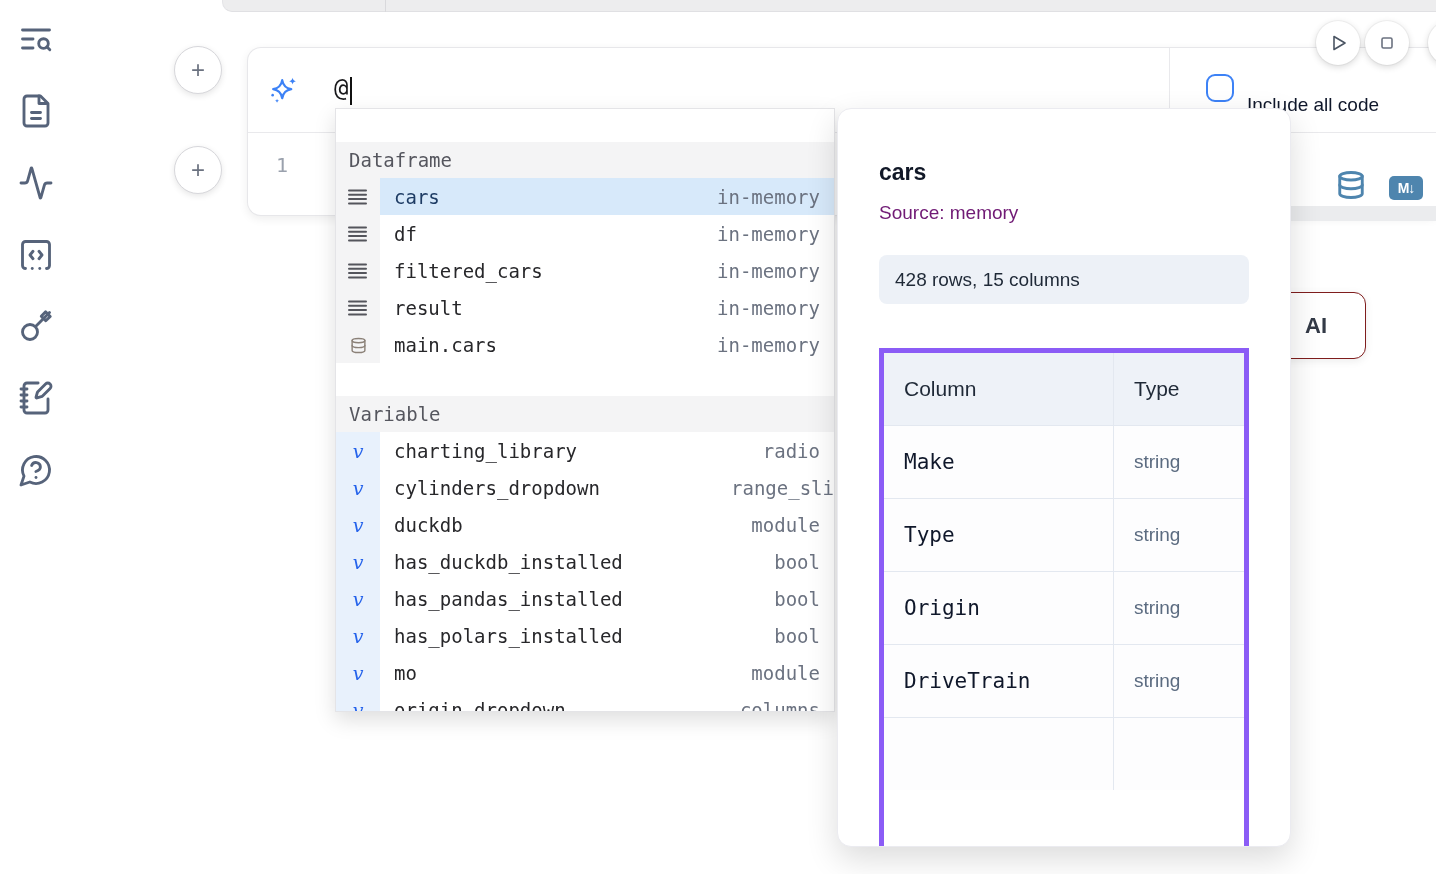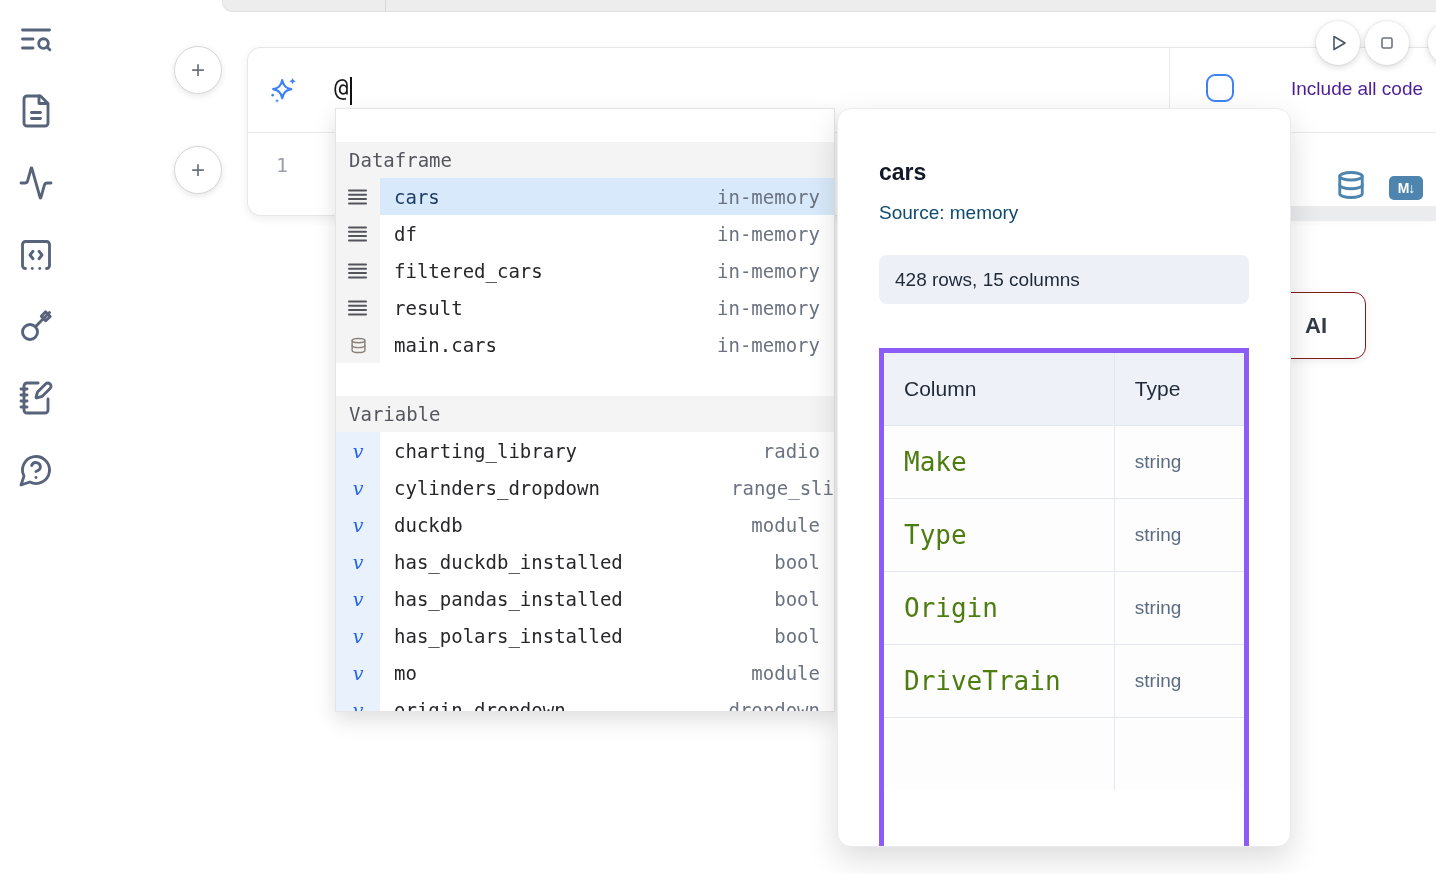--- a/index.html
+++ b/index.html
@@ -38,21 +38,21 @@
     border-radius:14px 0 0 14px; box-shadow:0 3px 10px rgba(0,0,0,.07); z-index:2; }
   .prompt-row { position:absolute; left:0; top:0; width:100%; height:85px;
     border-bottom:1px solid #e9e9ec; }
   .sparkle { position:absolute; left:20px; top:27px; width:31px; height:31px; color:#3d82f6; }
   .sparkle svg { width:100%; height:100%; }
   .prompt-text { position:absolute; left:86px; top:26px; font-size:24px; color:#18181b; }
   .caret { position:absolute; left:102px; top:29px; width:2px; height:28px; background:#111; }
   .prompt-divider { position:absolute; left:921px; top:0; width:1px; height:85px; background:#e9e9ec; }
   .checkbox { position:absolute; left:958px; top:26px; width:28px; height:28px;
     border:2.5px solid #3d82f6; border-radius:9px; background:#fff; cursor:pointer; }
-  .checkbox-label { position:absolute; left:999px; top:30px; font-size:19px; color:#4c1d95;margin-left:44px; }
+  .checkbox-label { position:absolute; left:999px; top:46px; font-size:19px; color:#0f172a; }
   .line-number { position:absolute; left:22px; top:105px; width:24px; text-align:center;
     font-size:20px; color:#9aa1ad; }
 
   
   .cell-strip { position:absolute; left:900px; right:0; top:206px; height:15px; background:#ebecee; z-index:4; }
 
   
   .db-icon-big { position:absolute; left:1336px; top:170px; width:30px; height:30px; color:#4e85ae; z-index:5; cursor:pointer; }
   .db-icon-big svg { width:100%; height:100%; }
   .md-badge { position:absolute; left:1389px; top:176px; width:34px; height:24px; background:#4e85ae;
@@ -82,29 +82,29 @@
   .ac-val.clip { padding-right:0; }
   .v-glyph { font-family:"DejaVu Serif", serif; font-style:italic; font-size:19px; color:#2563eb; }
   .db-icon-small { width:17px; height:17px; color:#8b8178; }
   .db-icon-small svg { width:100%; height:100%; }
 
   
   .popup { position:absolute; left:837px; top:108px; width:454px; height:739px; background:#fff;
     border:1px solid #ebebf0; border-radius:14px; box-shadow:0 12px 32px rgba(0,0,0,.14); z-index:10;
     padding:48px 41px 0 41px; overflow:hidden; }
   .popup-title { font-size:23px; font-weight:bold; color:#111827; line-height:30px; }
-  .popup-source { margin-top:14px; font-size:19px; color:#0c4a6e; line-height:24px; }
+  .popup-source { margin-top:14px; font-size:19px; color:#701a75; line-height:24px; }
   .popup-badge { margin-top:30px; height:49px; background:#edf1f7; border-radius:8px;
     display:flex; align-items:center; padding-left:16px; font-size:19px; color:#1f2937; }
   .schema-wrap { margin-top:44px; height:552px; overflow:hidden; border:5px solid #8b5cf6; }
   table.schema { width:100%; border-collapse:collapse; }
   .schema th { height:72px; background:#eef2f8; font-weight:500; font-size:21px; color:#1f2937;
     text-align:left; padding-left:20px; }
   .schema td { height:73px; border-top:1px solid #e3e8f0; padding-left:20px; background:#fdfdfe; }
-  .schema td.c-name { font-family:"DejaVu Sans Mono", monospace; font-size:26px; color:#4d7c0f; }
+  .schema td.c-name { font-family:"DejaVu Sans Mono", monospace; font-size:21px; color:#0f172a; }
   .schema td.c-type, .schema th.t-type, .schema td.t-col2 { border-left:1px solid #e3e8f0; }
   .schema td.c-type { font-size:19px; color:#5b6b80; }
   .schema col.c1 { width:234px; } .schema col.c2 { width:134px; }
 </style>
 </head>
 <body>
 
 <div class="side-icon" style="top:21px">
   <svg viewBox="0 0 24 24" fill="none" stroke="currentColor" stroke-width="1.9" stroke-linecap="round" stroke-linejoin="round">
       <path d="M21 6H3"></path>
@@ -334,21 +334,21 @@
         <span class="v-glyph">v</span>
       </span>
     <span class="ac-name">mo</span>
     <span class="ac-val">module</span>
   </div>
   <div class="ac-row">
     <span class="gutter g-blue">
         <span class="v-glyph">v</span>
       </span>
     <span class="ac-name">origin_dropdown</span>
-    <span class="ac-val">dropdown</span>
+    <span class="ac-val">columns</span>
   </div>
   <div class="ac-row">
     <span class="gutter g-blue">
         <span class="v-glyph">v</span>
       </span>
     <span class="ac-name">pd</span>
     <span class="ac-val">module</span>
   </div>
 </div>
 

